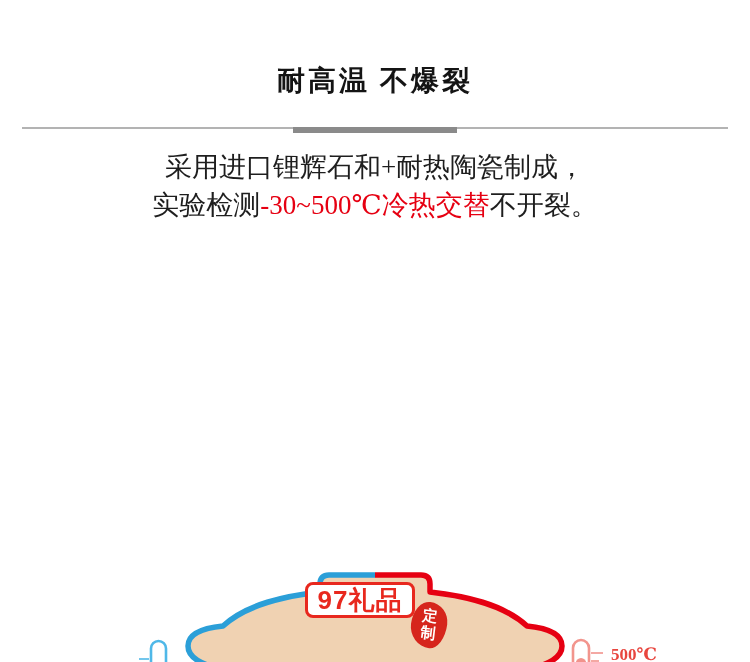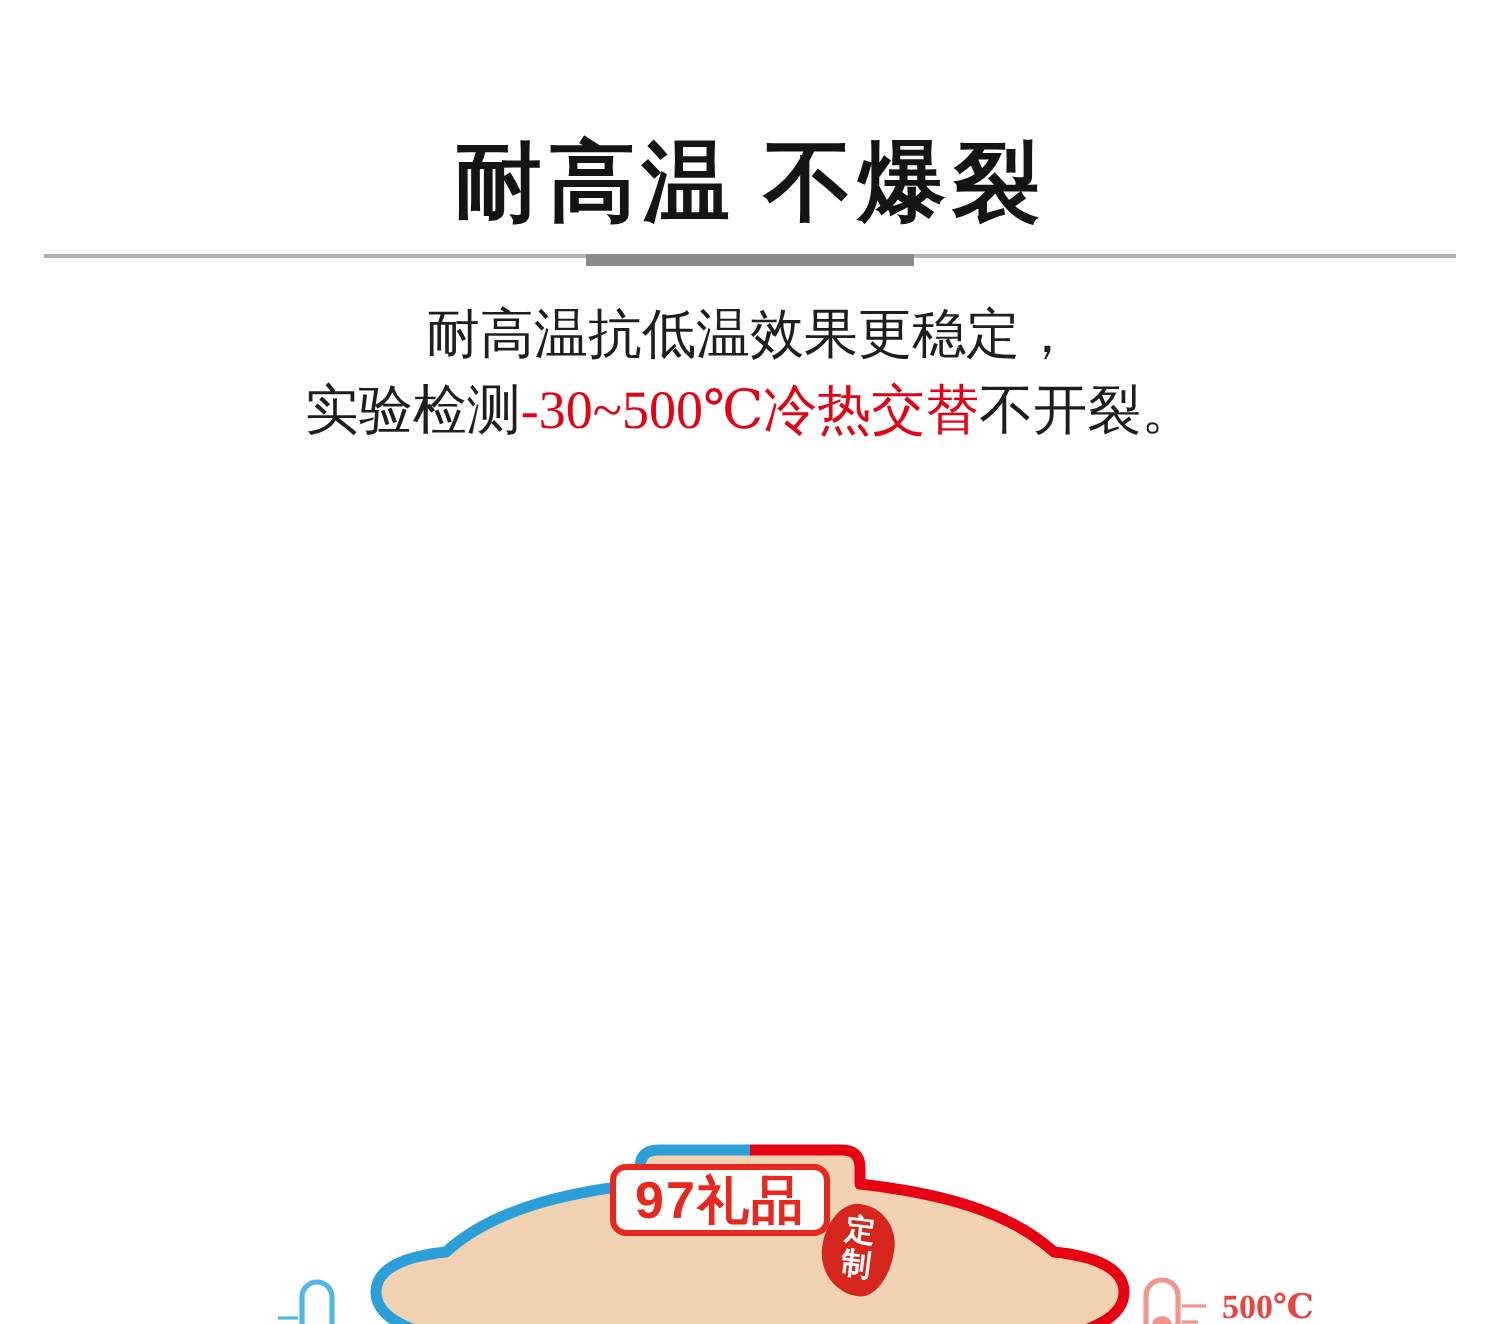--- a/index.html
+++ b/index.html
@@ -1,20 +1,20 @@
 <!DOCTYPE html>
 <html><head>
 <meta charset="utf-8">
 <style>
   html,body{margin:0;padding:0;background:#fff;}
   .page{position:relative;width:750px;height:662px;background:#fff;overflow:hidden;
         font-family:"Liberation Serif","DejaVu Serif",serif;}
   
   .title{position:absolute;top:62px;left:0;width:750px;text-align:center;
-         font-size:44px;font-weight:bold;color:#141414;letter-spacing:3px;margin:0;}
+         font-size:28px;font-weight:bold;color:#141414;letter-spacing:3px;margin:0;}
   .divider{position:absolute;top:126px;left:22px;width:706px;height:8px;}
   .divider .thin{position:absolute;top:1px;left:0;width:100%;height:2px;background:#b3b3b3;}
   .divider .thick{position:absolute;top:1px;left:271px;width:164px;height:6px;background:#8a8a8a;}
   
   .desc{position:absolute;top:148px;left:0;width:750px;text-align:center;
         font-size:27px;color:#1e1e1e;line-height:38px;}
   .desc p{margin:0;}
   .hl-red{color:#e60012;}
   
   .illus{position:absolute;top:280px;left:0;width:666px;height:330px;}
@@ -41,21 +41,21 @@
 <div class="page">
 
   <h1 class="title">耐高温 不爆裂</h1>
 
   <div class="divider">
     <div class="thin"></div>
     <div class="thick"></div>
   </div>
 
   <div class="desc">
-    <p>耐高温抗低温效果更稳定，</p>
+    <p>采用进口锂辉石和+耐热陶瓷制成，</p>
     <p><span>实验检测</span><span class="hl-red">-30~500℃冷热交替</span><span>不开裂。</span></p>
   </div>
 
   <div class="illus">
 
     <svg class="pot-svg" width="400" height="262" viewBox="0 0 400 262">
       <defs>
         <clipPath id="clipL">
             <rect x="-5" y="-5" width="205" height="272"></rect>
           </clipPath>

